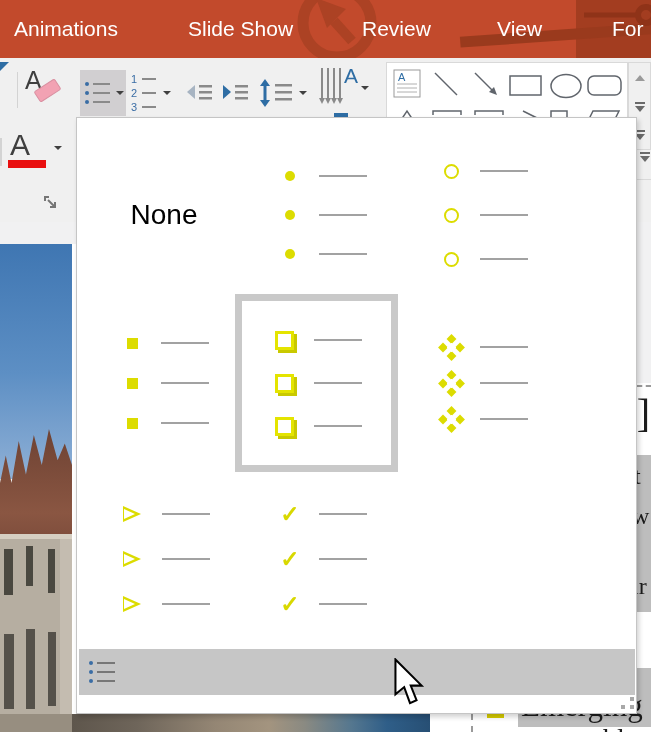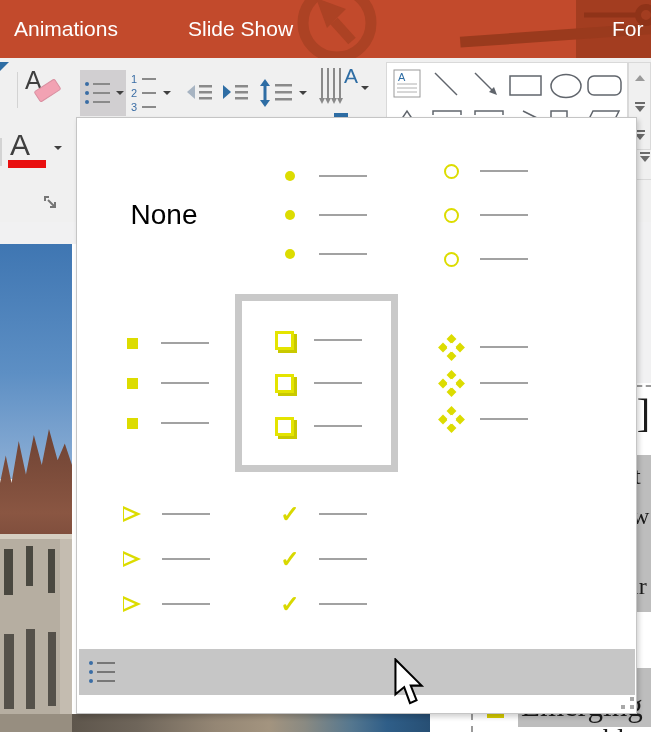--- a/index.html
+++ b/index.html
@@ -55,20 +55,22 @@
       <rect x="576" y="0" width="75" height="58" fill="#A33D20"></rect>
       <circle cx="337" cy="23" r="34" fill="none" stroke="#AC4224" stroke-width="11"></circle>
       <line x1="352" y1="41" x2="334" y2="21" stroke="#AC4224" stroke-width="10"></line>
       <polygon points="316,-2 346,9 327,28" fill="#AC4224"></polygon>
       <rect x="460" y="30" width="191" height="11" fill="#9A3A1D" transform="rotate(-4 555 35)"></rect>
       <circle cx="646" cy="15" r="8" fill="none" stroke="#8F3318" stroke-width="6"></circle>
       <line x1="584" y1="15" x2="637" y2="15" stroke="#8F3318" stroke-width="5"></line>
     </svg>
     <span class="tab" style="left:188px">Slide Show</span>
     <span class="tab" style="left:14px">Animations</span>
+    <span class="tab" style="left:362px">Review</span>
+    <span class="tab" style="left:497px">View</span>
     <span class="tab" style="left:612px">For</span>
   </div>
 
   <div id="ribbon" class="abs">
 
     <div class="abs" style="left:0;top:4px;width:0;height:0;border-top:9px solid #2E6DA4;border-right:9px solid transparent"></div>
     <div class="vsep" style="left:17px;top:14px;height:36px"></div>
 
     <div class="abs" style="left:23px;top:6px;width:36px;height:46px">
       <span style="position:absolute;left:2px;top:2px;font-size:25px;color:#3F3F3F">A</span>

